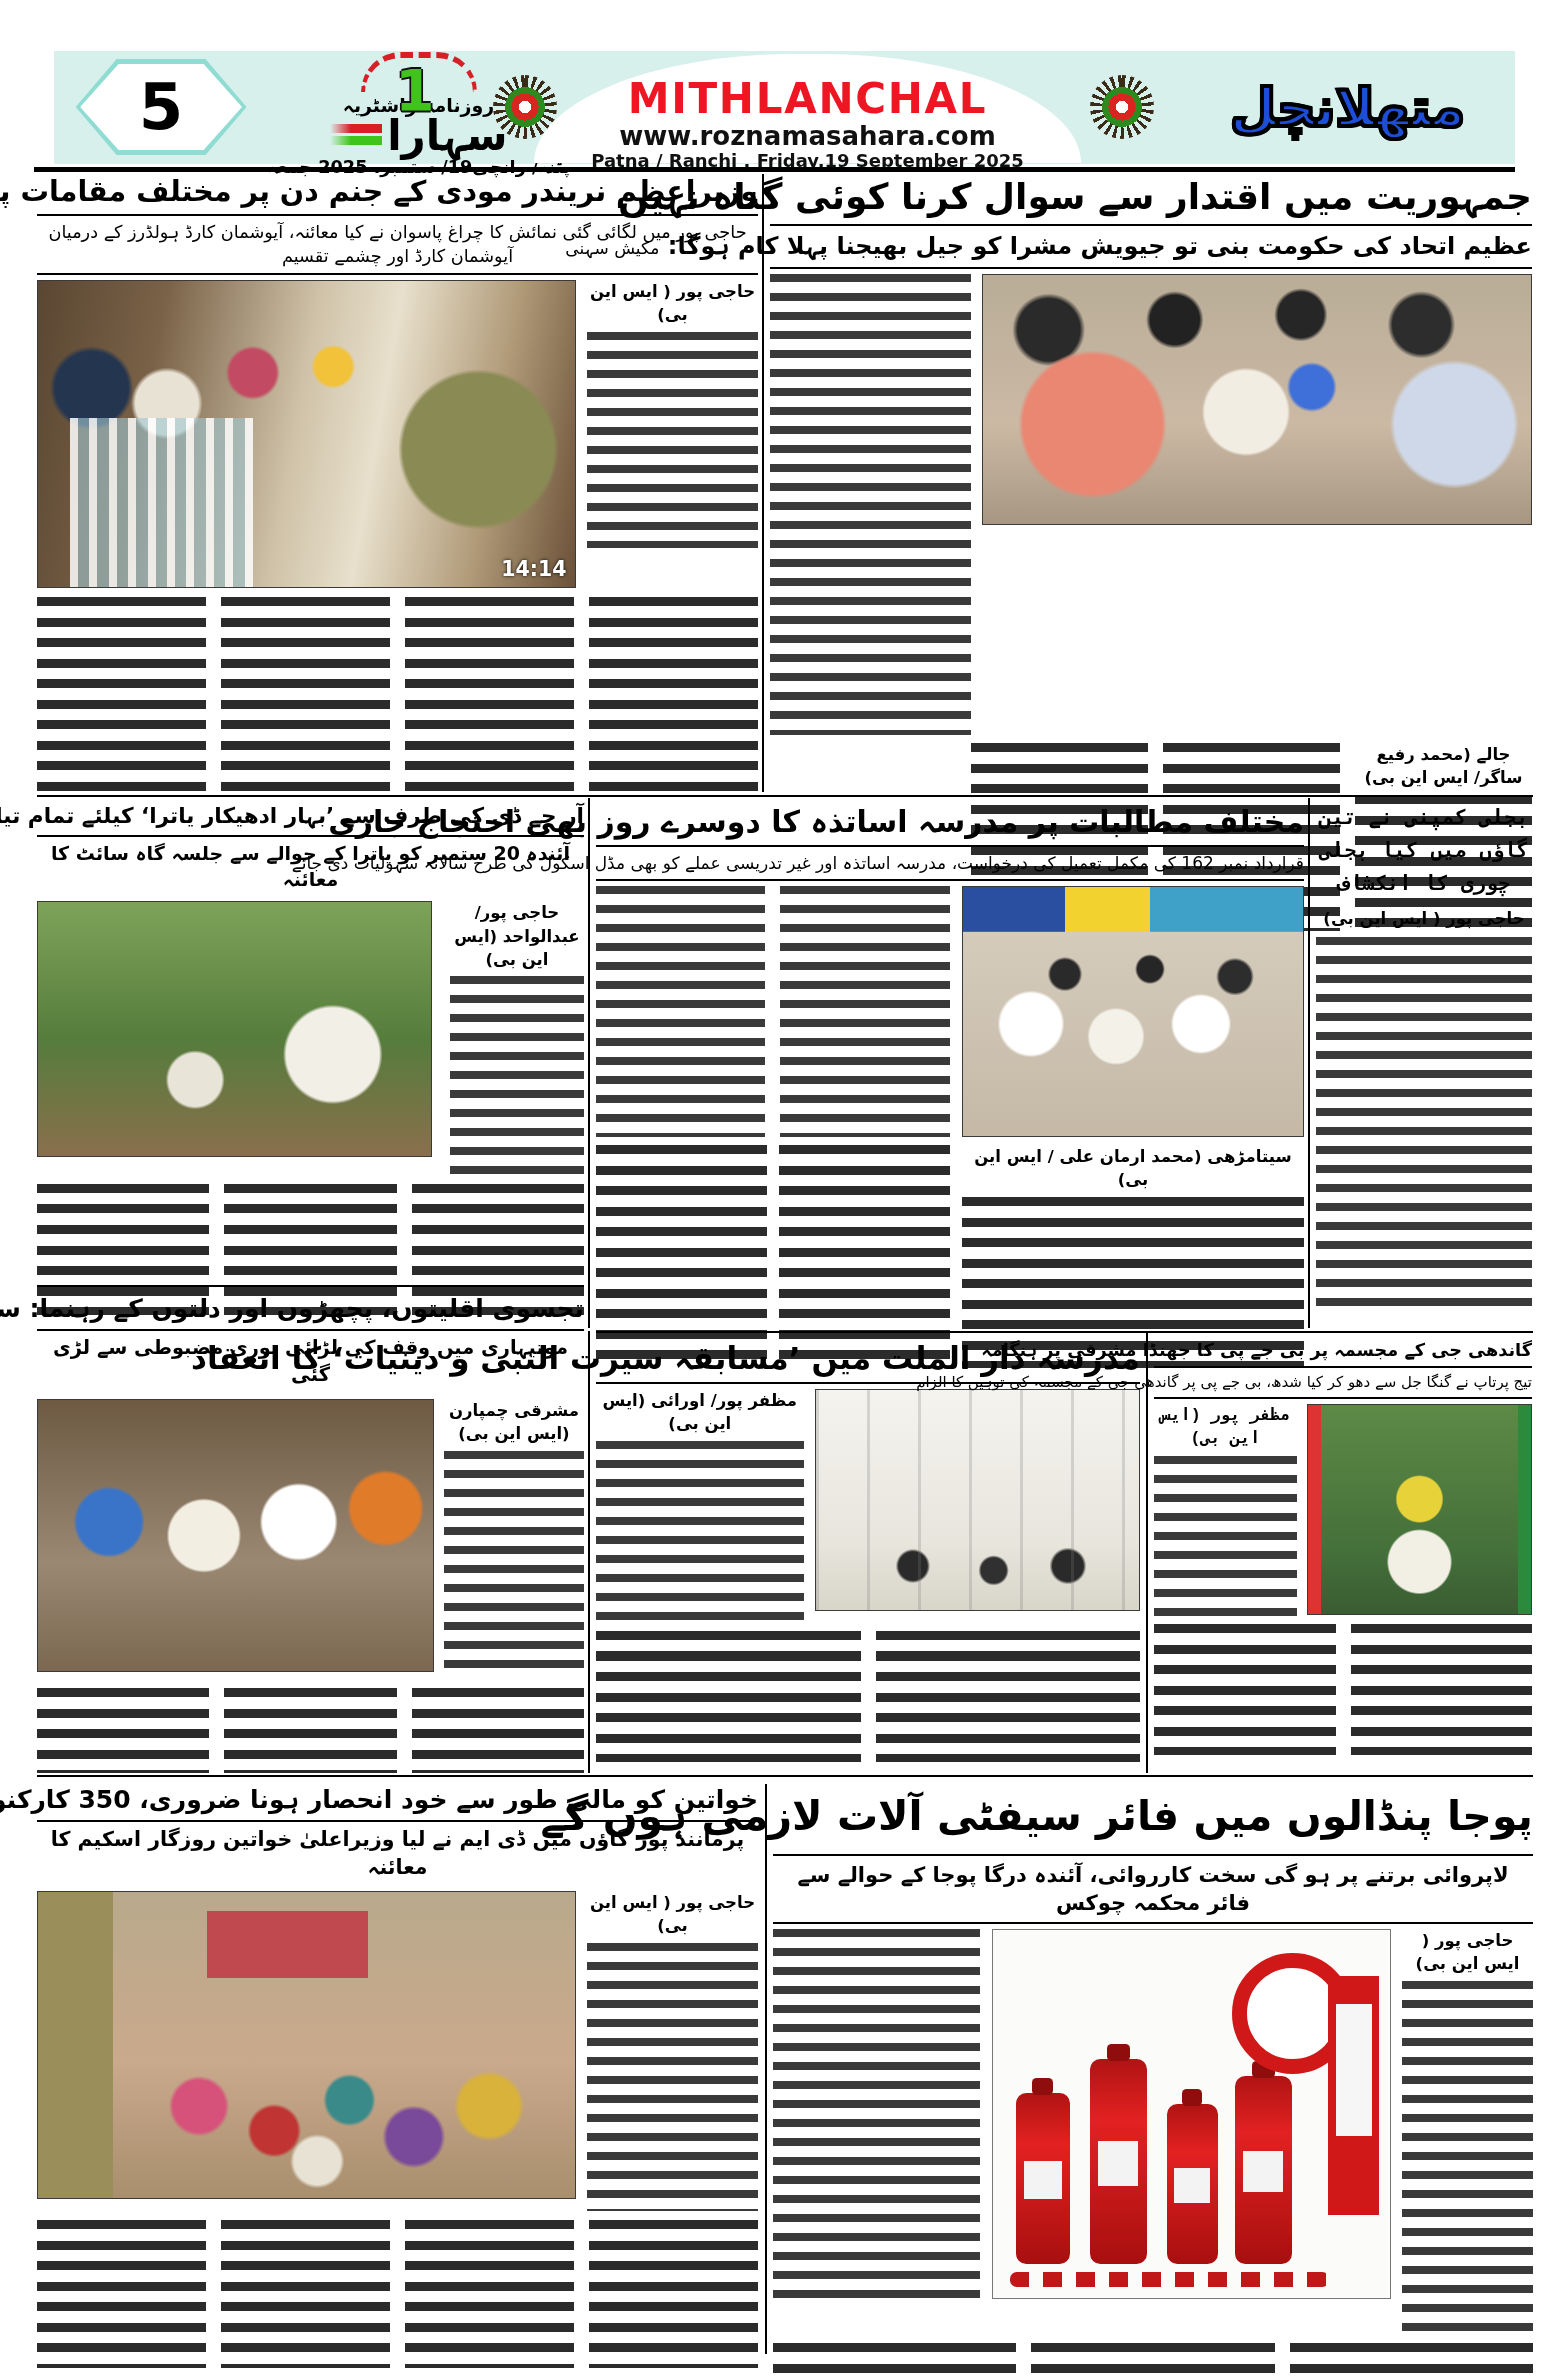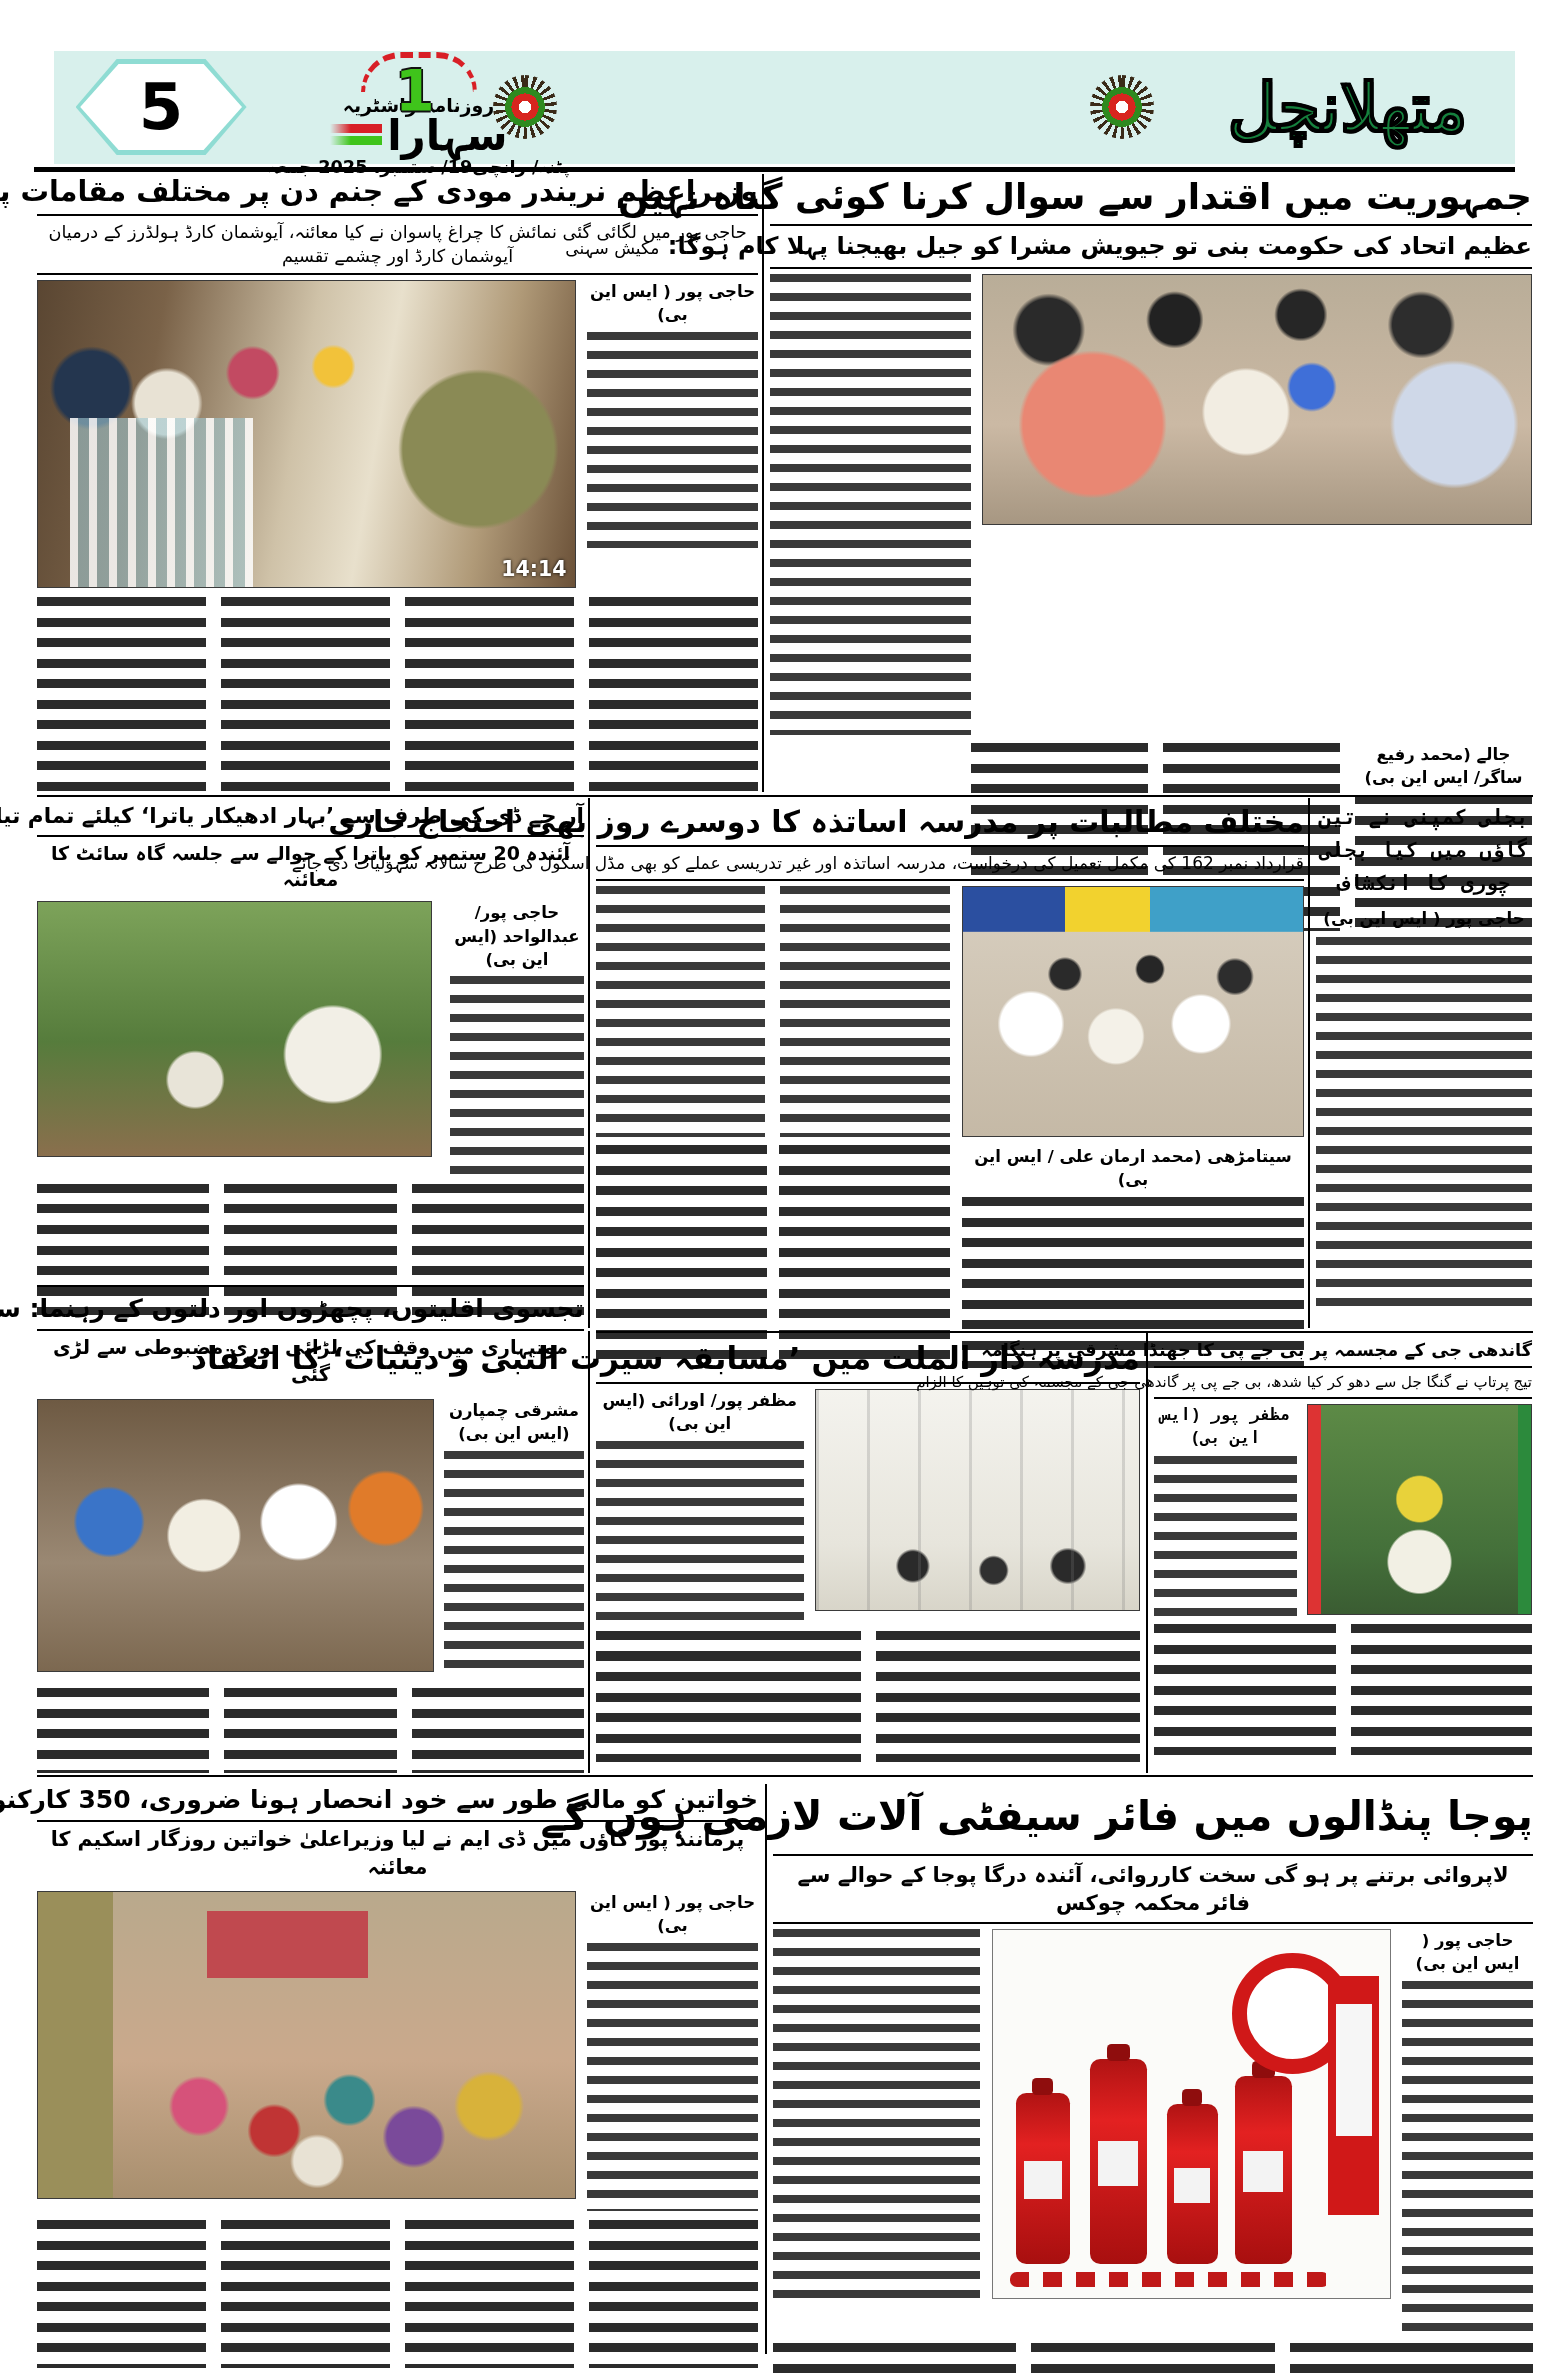--- a/index.html
+++ b/index.html
@@ -31,21 +31,21 @@
         border-radius:273px 273px 0 0/114px 114px 0 0;text-align:center;}
   .dome .ed{margin-top:19.4px;font-size:42px;font-weight:bold;color:#ef1623;letter-spacing:1.7px;}
   .dome .web{font-size:26px;font-weight:bold;color:#111;line-height:1.05;}
   .dome .den{font-size:18px;font-weight:bold;color:#111;}
   .burst{position:absolute;width:64px;height:64px;border-radius:50%;
          background:
            radial-gradient(circle,#ffffff 0 14%,#d8251f 14% 30%,#2e8a1f 30% 44%,transparent 44%),
            repeating-conic-gradient(#3a2a18 0deg 7deg,rgba(0,0,0,0) 7deg 16deg);}
   .nameplate{position:absolute;left:1100px;top:11.4px;width:387px;height:91px;
              display:flex;align-items:center;justify-content:center;}
-  .nameplate span{font-size:67px;font-weight:normal;color:#15803d;direction:rtl;
+  .nameplate span{font-size:53px;font-weight:bold;color:#1d4ed8;direction:rtl;
                   -webkit-text-stroke:4px #000;
                   text-shadow:0 0 1.1px #000,1.7px 1.7px 0 #000,-1.7px -1.7px 0 #000,1.7px -1.7px 0 #000,-1.7px 1.7px 0 #000;}
   .mast-rule{position:absolute;left:34px;top:167px;width:1481px;height:5.1px;background:#000;}
   
   .story{position:absolute;direction:rtl;color:#000;}
   .hl{font-weight:bold;text-align:center;white-space:nowrap;line-height:1.25;}
   .rule{border:0;border-top:2.3px solid #000;margin:4.6px 0;}
   .sub{font-weight:bold;text-align:center;line-height:1.35;}
   .sub-calli{font-weight:normal;}
   .byline{font-weight:bold;text-align:center;font-size:16.5px;line-height:1.4;}
@@ -84,20 +84,25 @@
       <div class="brand-row">
         <div class="flagbars">
             <i class="r"></i>
             <i class="g"></i>
           </div>
         <div class="brand" dir="rtl">سہارا</div>
       </div>
       <div class="date-ur" dir="rtl">پٹنہ/ رانچی19/ ستمبر، 2025 جمعہ</div>
     </div>
     <div class="burst" style="left:439px;top:24px;"></div>
+    <div class="dome">
+      <div class="ed">MITHLANCHAL</div>
+      <div class="web">www.roznamasahara.com</div>
+      <div class="den">Patna / Ranchi , Friday,19 September  2025</div>
+    </div>
     <div class="burst" style="left:1036px;top:24px;"></div>
     <div class="nameplate">
       <span>متهلانچل</span>
     </div>
   </div>
   <div class="mast-rule"></div>
 
   <div class="story" style="left:37px;top:174px;width:721px;">
     <div class="hl" style="font-size:28.5px;">وزیراعظم نریندر مودی کے جنم دن پر مختلف مقامات پر پروگرام</div>
     <hr class="rule">

